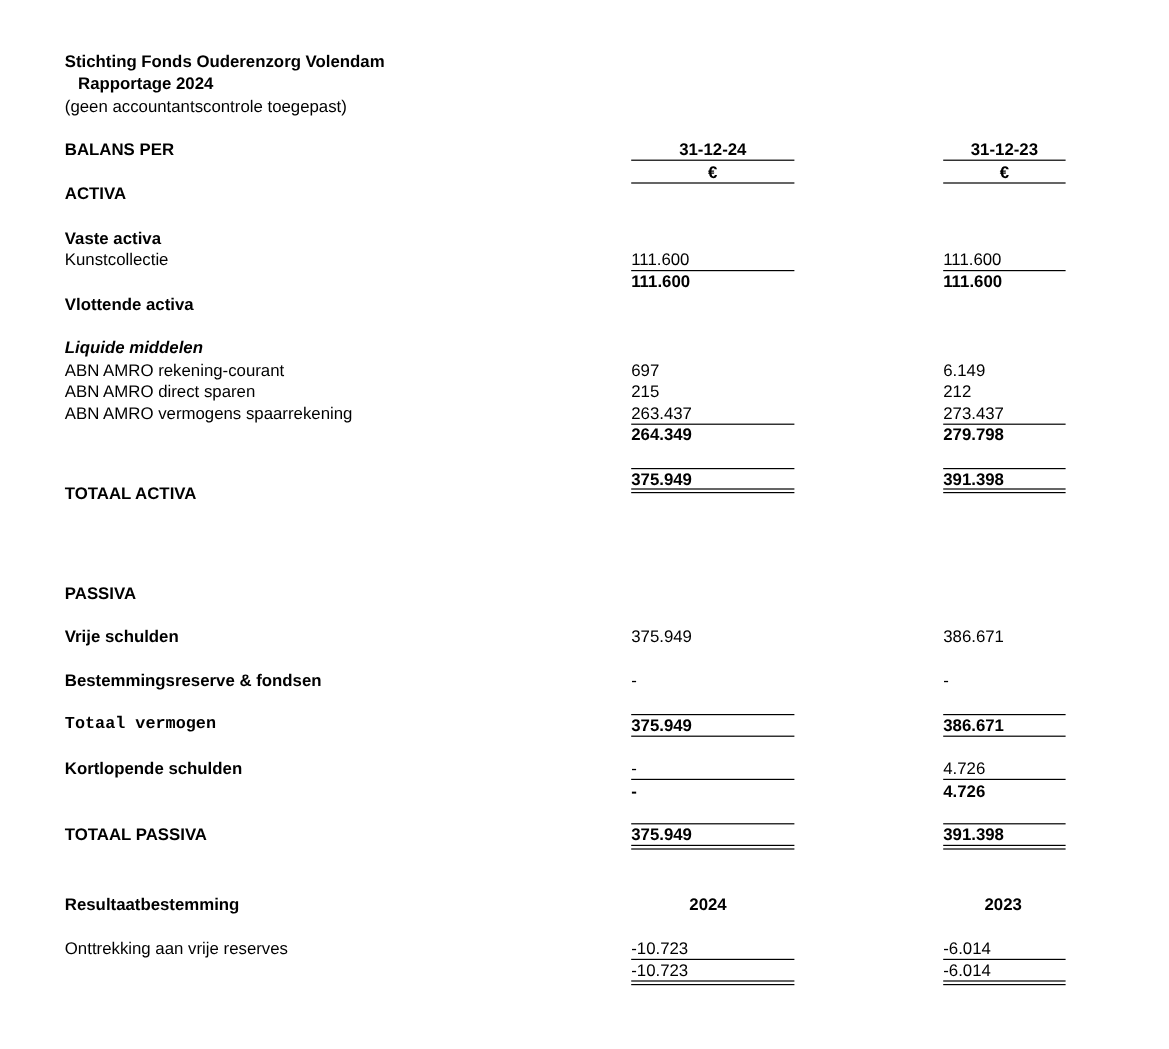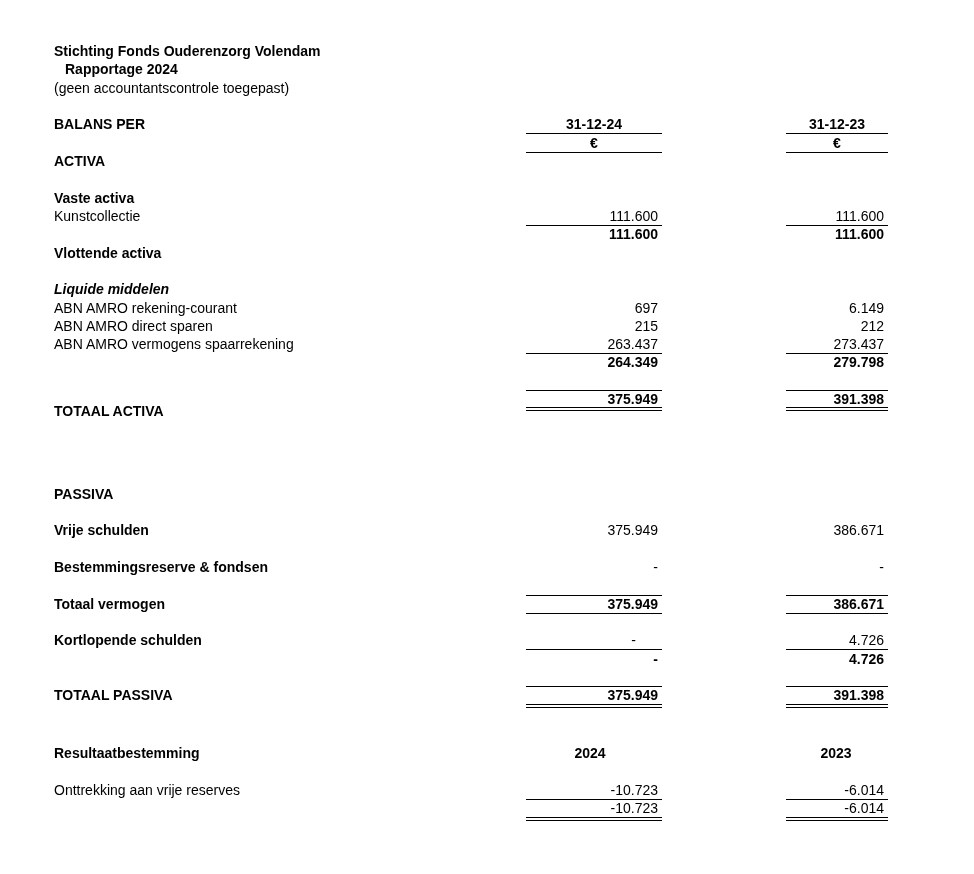--- a/index.html
+++ b/index.html
@@ -5,21 +5,21 @@
     html, body { margin: 0; padding: 0; background: #ffffff; }
     body {
       width: 974px; height: 874px; position: relative; overflow: hidden;
       font-family: "Liberation Sans", sans-serif; font-size: 14px; color: #000;
     }
     .t { position: absolute; left: 54px; white-space: nowrap; line-height: 17px; }
     .b { font-weight: bold; }
     .bi { font-weight: bold; font-style: italic; }
     .c1 { position: absolute; left: 526px; width: 136px; }
     .c2 { position: absolute; left: 786px; width: 102px; }
-    .num { text-align: right; padding-right: 4px; box-sizing: border-box; line-height: 17px; white-space: nowrap; }
+    .num { padding-right: 4px; box-sizing: border-box; line-height: 17px; white-space: nowrap; }
     .ctr { text-align: center; line-height: 17px; white-space: nowrap; }
     .ln { position: absolute; height: 0; border-top: 1.5px solid #000; }
     .ln1 { left: 526px; width: 136px; }
     .ln2 { left: 786px; width: 102px; }
     .dbl { position: absolute; height: 2px; border-top: 1.5px solid #000; border-bottom: 1.5px solid #000; }
   </style>
 </head>
 <body>
 
 <div class="t b" style="top:43px;">Stichting Fonds Ouderenzorg Volendam</div>
@@ -79,21 +79,21 @@
 <div class="t b" style="top:522px;">Vrije schulden</div>
 <div class="c1 num" style="top:522px;">375.949</div>
 <div class="c2 num" style="top:522px;">386.671</div>
 
 <div class="t b" style="top:559px;">Bestemmingsreserve &amp; fondsen</div>
 <div class="c1 num" style="top:559px;">-</div>
 <div class="c2 num" style="top:559px;">-</div>
 
 <div class="ln ln1" style="top:595px;"></div>
 <div class="ln ln2" style="top:595px;"></div>
-<div class="t b" style="top:596px;">Totaal vermogen</div>
+<div class="t b" style="top:596px;font-family:Liberation Mono, monospace;">Totaal vermogen</div>
 <div class="c1 num b" style="top:596px;">375.949</div>
 <div class="c2 num b" style="top:596px;">386.671</div>
 <div class="ln ln1" style="top:613px;"></div>
 <div class="ln ln2" style="top:613px;"></div>
 
 <div class="t b" style="top:632px;">Kortlopende schulden</div>
 <div class="c1 num" style="top:632px; padding-right:26px;">-</div>
 <div class="c2 num" style="top:632px;">4.726</div>
 <div class="ln ln1" style="top:649px;"></div>
 <div class="ln ln2" style="top:649px;"></div>

